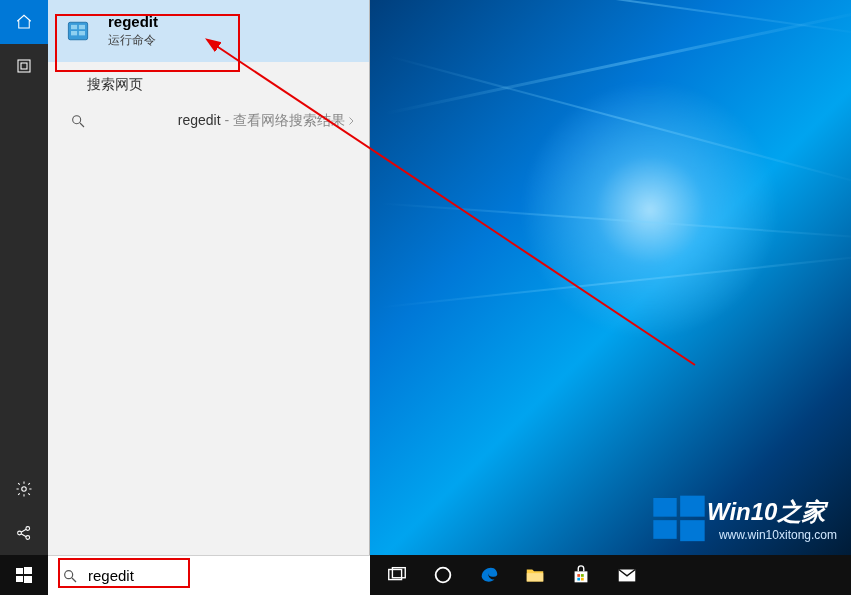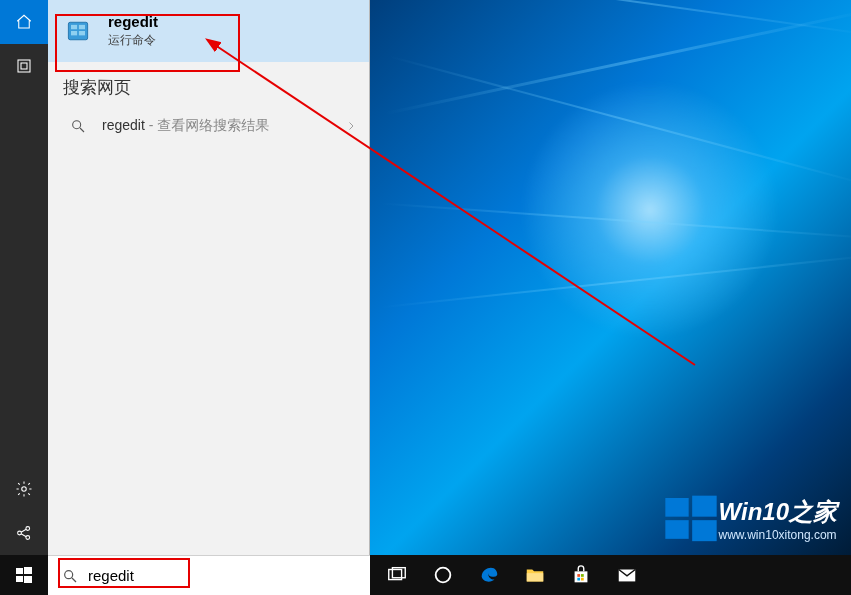--- a/index.html
+++ b/index.html
@@ -45,24 +45,24 @@
     height: 62px; background: #cce4f7; display: flex; align-items: center; padding: 0 14px; cursor: pointer;
   }
   .best-match .app-icon {
     width: 32px; height: 32px; margin-right: 14px;
     display: flex; align-items: center; justify-content: center;
   }
   .best-match .app-icon svg { width: 28px; height: 28px; }
   .best-match .titles .t1 { font-size: 15px; color: #000; font-weight: 600; }
   .best-match .titles .t2 { font-size: 12px; color: #404040; margin-top: 2px; }
 
-  .section-header { font-size: 17px; color: #333; padding: 14px 15px 8px; }
+  .section-header { font-size: 14px; color: #333; padding: 14px 15px 8px; margin-left: 24px; }
 
   .web-result {
-    display: flex; align-items: center; height: 38px; padding: 0 12px 0 22px; cursor: pointer;
+    display: flex; align-items: center; height: 38px; padding: 0 12px 0 22px; cursor: pointer; text-align: right;
   }
   .web-result .sicon { width: 16px; height: 16px; margin-right: 16px; stroke: #555; fill: none; stroke-width: 1.6; }
   .web-result .txt { font-size: 14px; color: #333; flex: 1; }
   .web-result .txt .hint { color: #888; }
   .web-result .chev { width: 12px; height: 12px; stroke: #888; fill: none; stroke-width: 1.6; }
 
   
   .taskbar {
     position: absolute; left: 0; bottom: 0; width: 851px; height: 40px;
     background: #101010; display: flex; align-items: center;
@@ -85,21 +85,21 @@
   .task-btn svg { width: 22px; height: 22px; }
 
   
   .watermark {
     position: absolute; right: 14px; bottom: 48px;
     display: flex; align-items: center; gap: 0;
     color: #fff;
   }
   .watermark .winlogo { width: 56px; height: 56px; }
   .watermark .wtxt .l1 { font-size: 24px; font-weight: 600; font-style: italic; }
-  .watermark .wtxt .l2 { font-size: 12px; color: #d0e8ff; }
+  .watermark .wtxt .l2 { font-size: 12px; color: #d0e8ff; margin-left: 12px; }
 
   
   .redbox { position: absolute; border: 2px solid #e60000; pointer-events: none; }
   .redarrow { position: absolute; pointer-events: none; }
 </style>
 </head>
 <body>
 
 <div class="desktop">
   <div class="light"></div>

